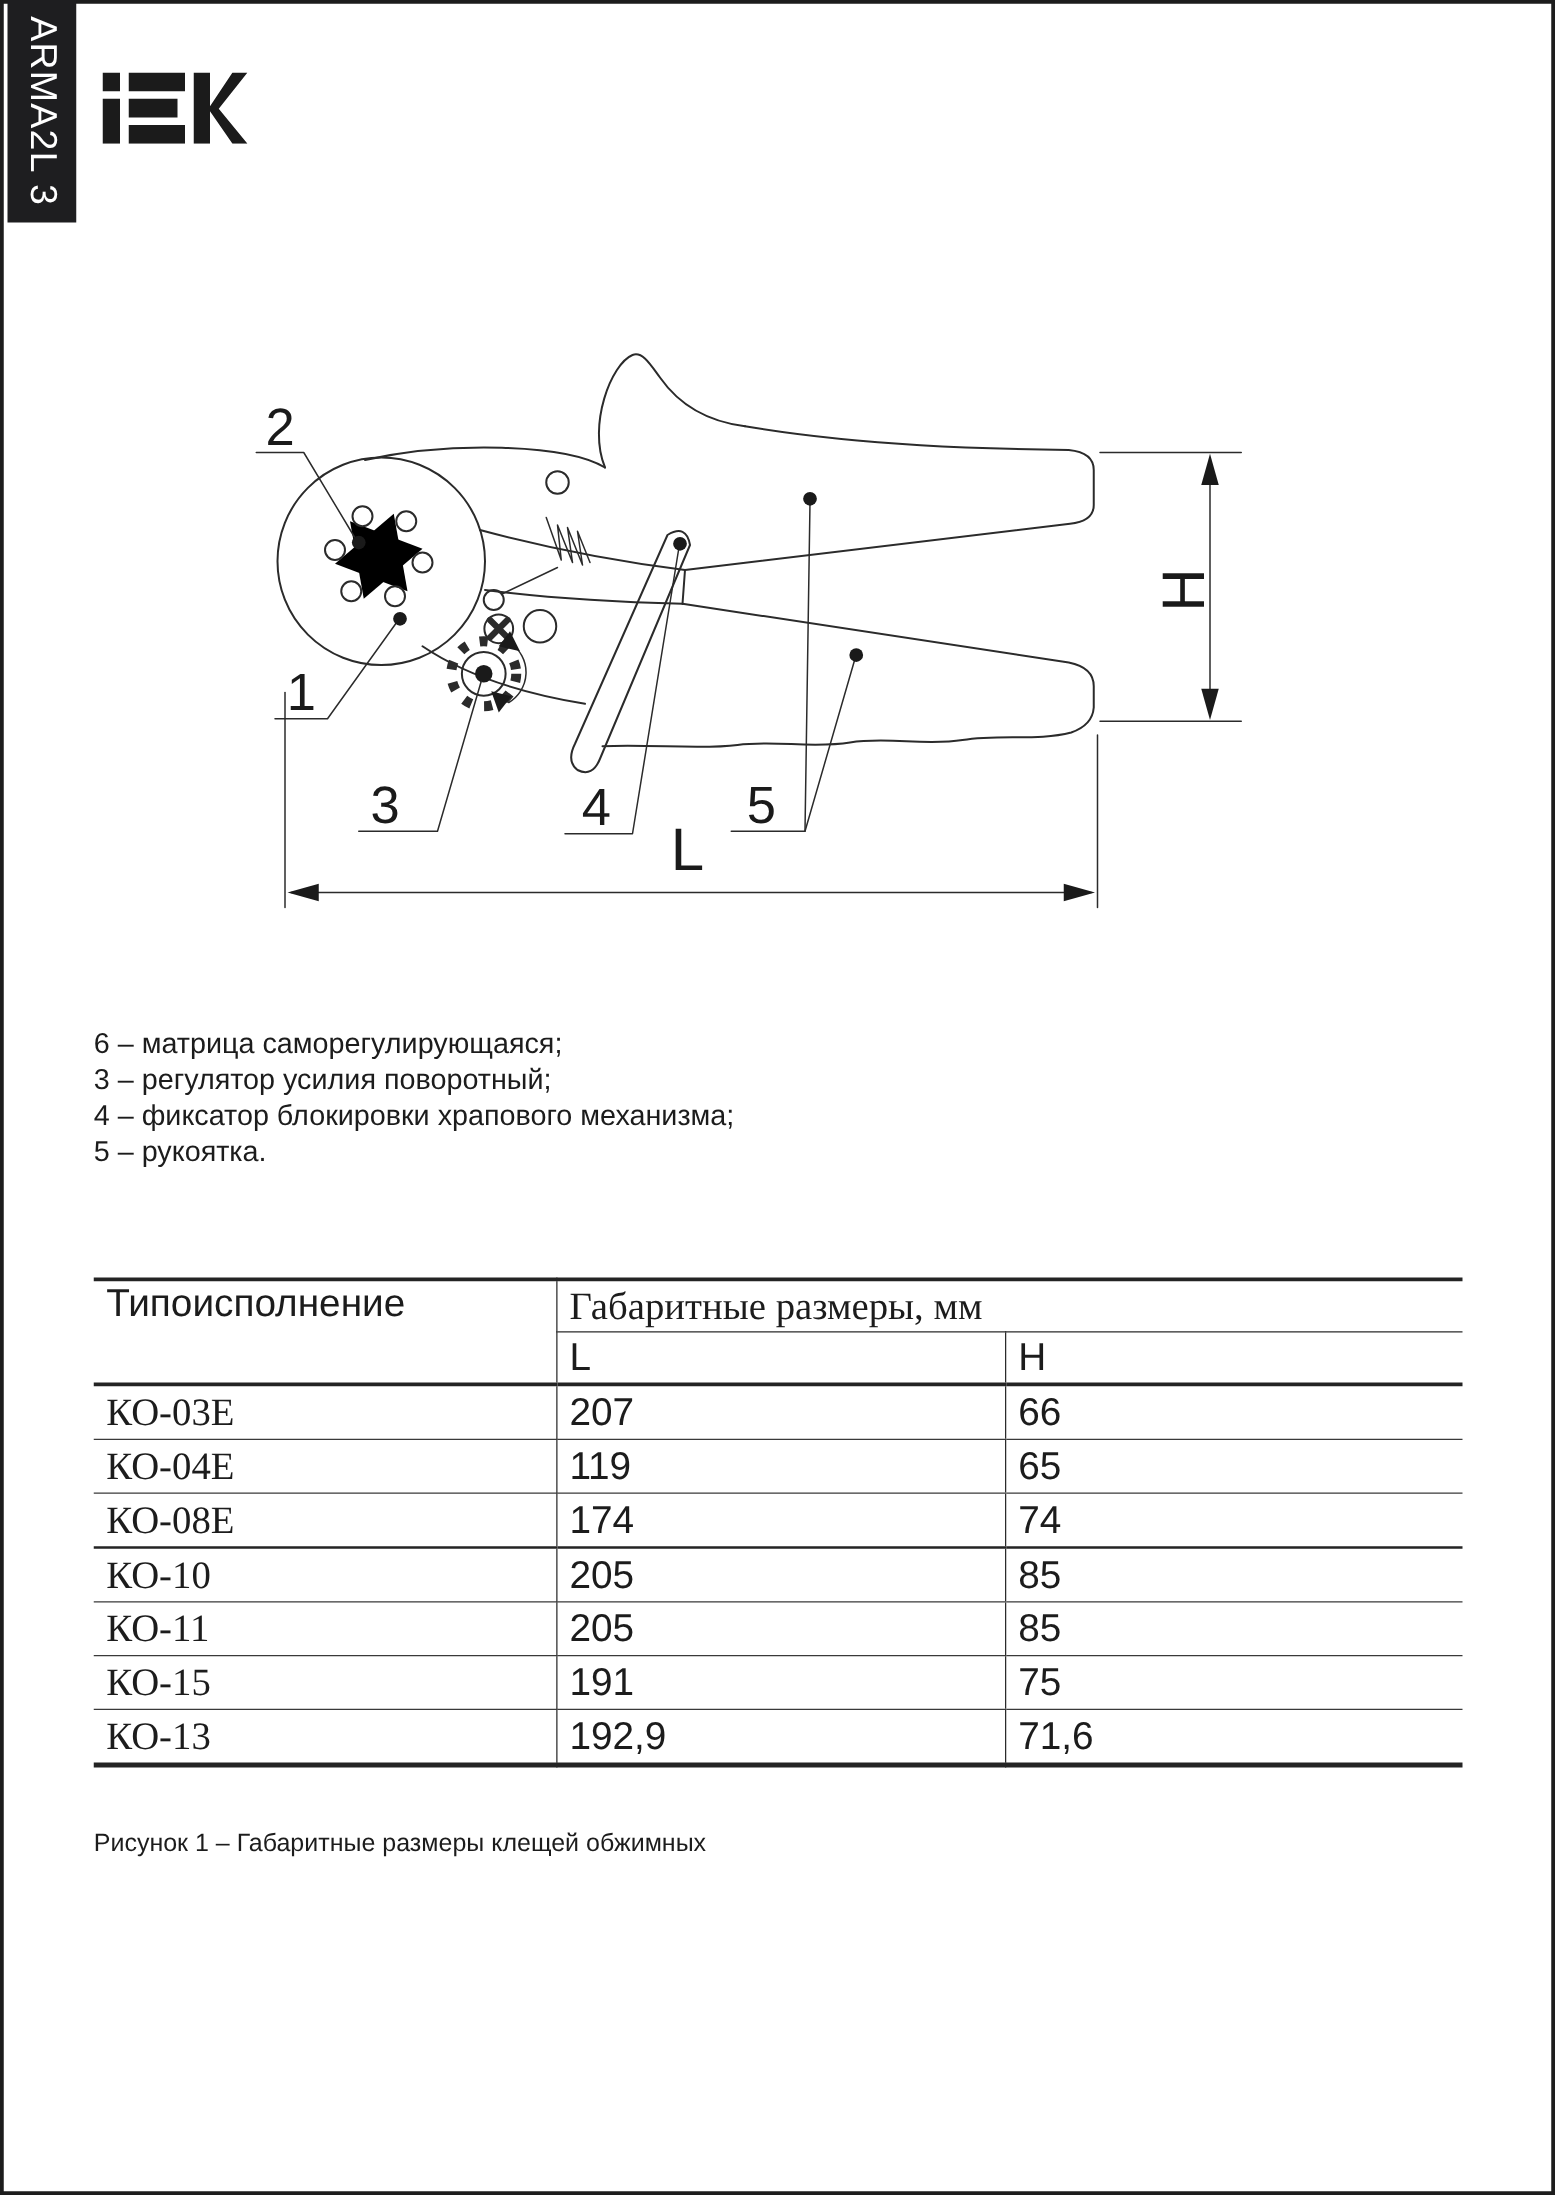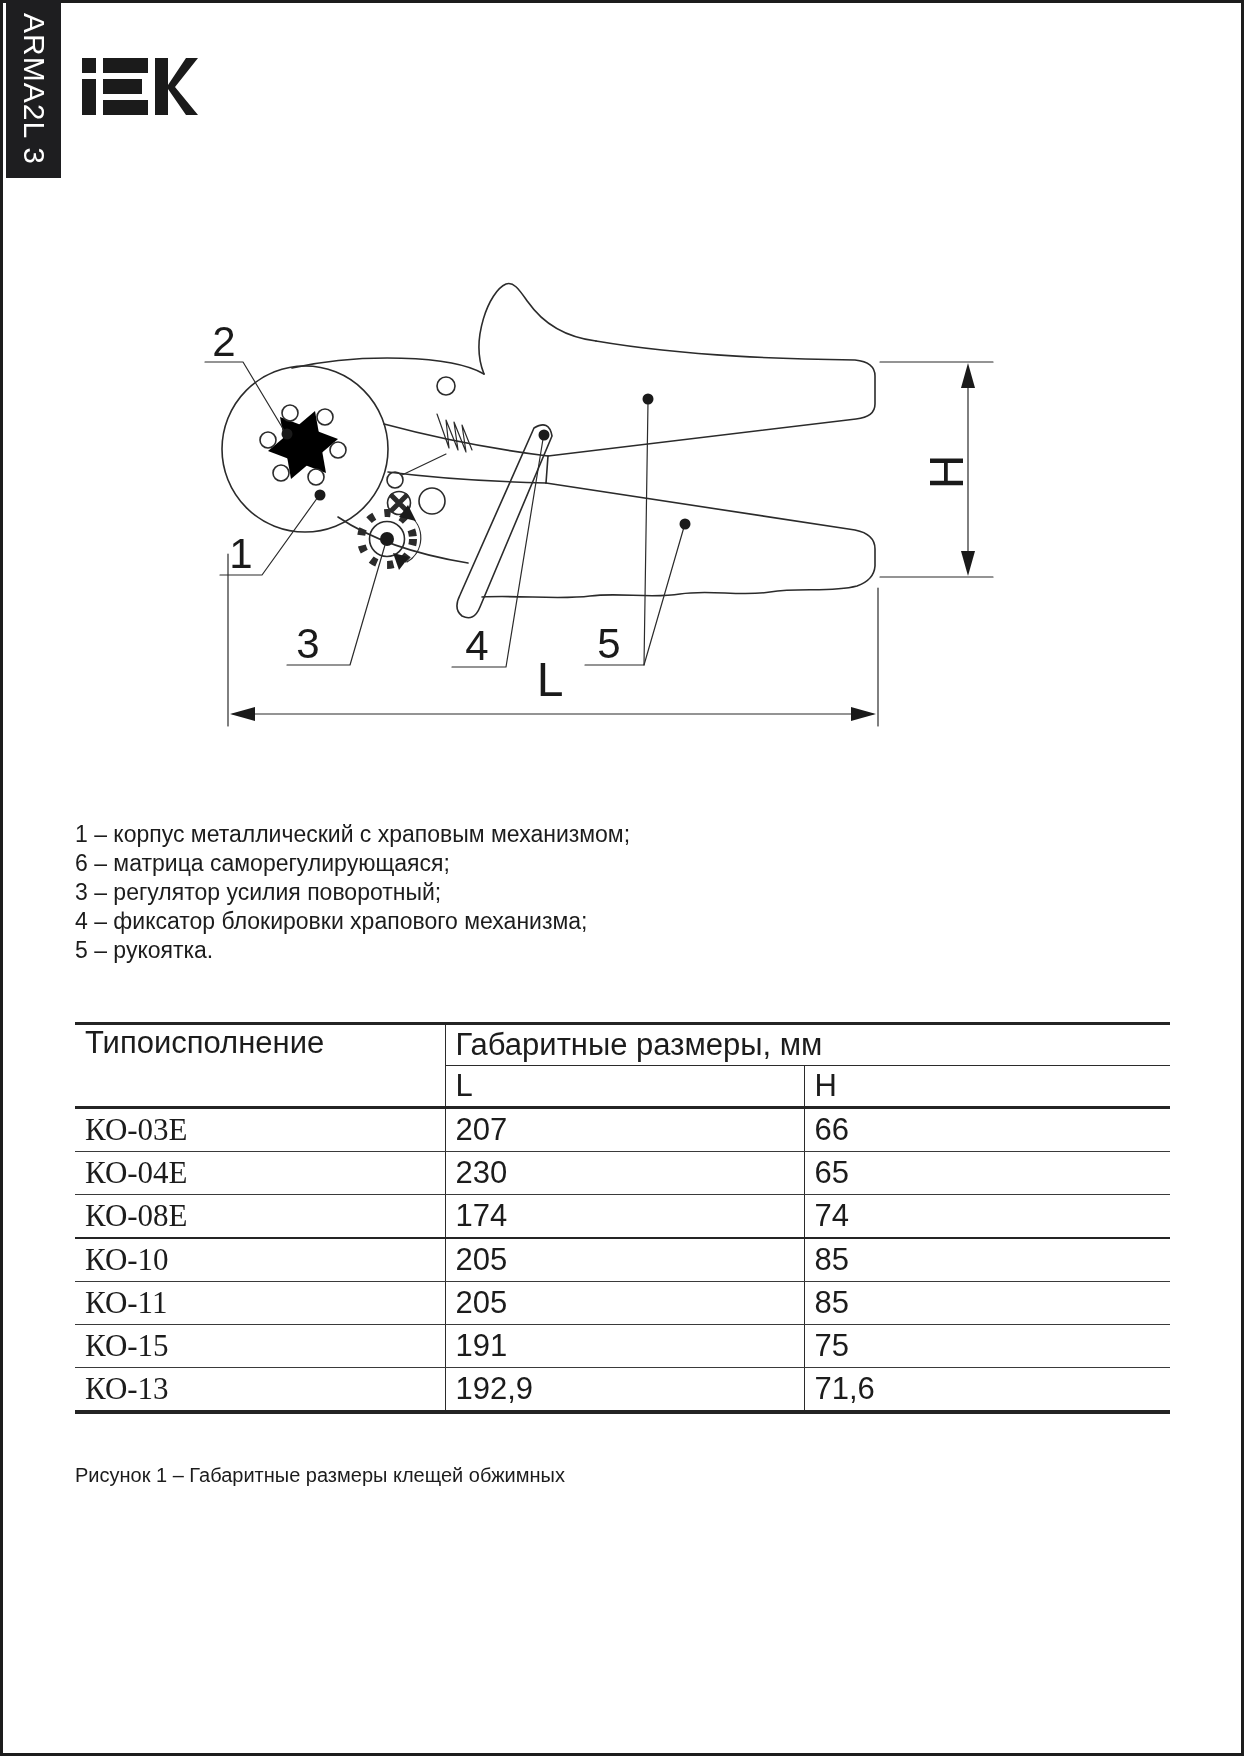--- a/index.html
+++ b/index.html
@@ -36,21 +36,21 @@
     border-collapse:collapse;font-size:31px;
     border-top:3px solid #242424;border-bottom:4px solid #242424;
   }
   .dim-table th,.dim-table td{
     font-weight:normal;text-align:left;padding:0 6px 0 10px;color:#1c1c1c;
   }
   .dim-table .c-type{width:370px;}
   .dim-table .c-l{width:359px;}
   .dim-table .c-h{width:366px;}
   .th-type{vertical-align:top;padding-top:12px;border-right:1.5px solid #2b2b2b;border-bottom:3px solid #242424;height:81px;}
-  .th-group{height:40px;border-bottom:1.3px solid #2b2b2b;}
+  .th-group{height:40px;border-bottom:1.3px solid #2b2b2b;font-family:Liberation Serif, serif;}
   .th-sub{height:40px;border-bottom:3px solid #242424;}
   .th-sub.h-col,.td-h{border-left:1.5px solid #2b2b2b;}
   .dim-table tbody td{height:42px;border-bottom:1.2px solid #3a3a3a;}
   .dim-table tbody td.td-type{border-right:1.5px solid #2b2b2b;font-family:Liberation Serif, serif;}
   .dim-table tbody tr.thick-bottom td{border-bottom:2.6px solid #242424;}
   .dim-table tbody tr:last-child td{border-bottom:none;}
   
   .caption{position:absolute;left:75px;top:1464px;font-size:20px;}
 </style>
 </head>
@@ -149,21 +149,20 @@
   <path class="thin" d="M228,560 L228,732"></path>
   <path class="thin" d="M878,594 L878,732"></path>
   <path class="thin" d="M233,720 L873,720"></path>
   <polygon class="arrow" points="230,720 255,713 255,727"></polygon>
   <polygon class="arrow" points="876,720 851,713 851,727"></polygon>
   <text class="dimlabel" x="550" y="702" text-anchor="middle">L</text>
 </svg>
 
 <div class="legend">
 
-    <div>1 – корпус металлический с храповым механизмом;</div>
 
     <div>6 – матрица саморегулирующаяся;</div>
 
     <div>3 – регулятор усилия поворотный;</div>
 
     <div>4 – фиксатор блокировки храпового механизма;</div>
 
     <div>5 – рукоятка.</div>
   </div>
 
@@ -186,21 +185,21 @@
   <tbody>
 
       <tr>
         <td class="td-type">КО-03Е</td>
         <td class="td-l">207</td>
         <td class="td-h">66</td>
       </tr>
 
       <tr>
         <td class="td-type">КО-04Е</td>
-        <td class="td-l">230</td>
+        <td class="td-l">119</td>
         <td class="td-h">65</td>
       </tr>
 
       <tr class="thick-bottom">
         <td class="td-type">КО-08Е</td>
         <td class="td-l">174</td>
         <td class="td-h">74</td>
       </tr>
 
       <tr>

